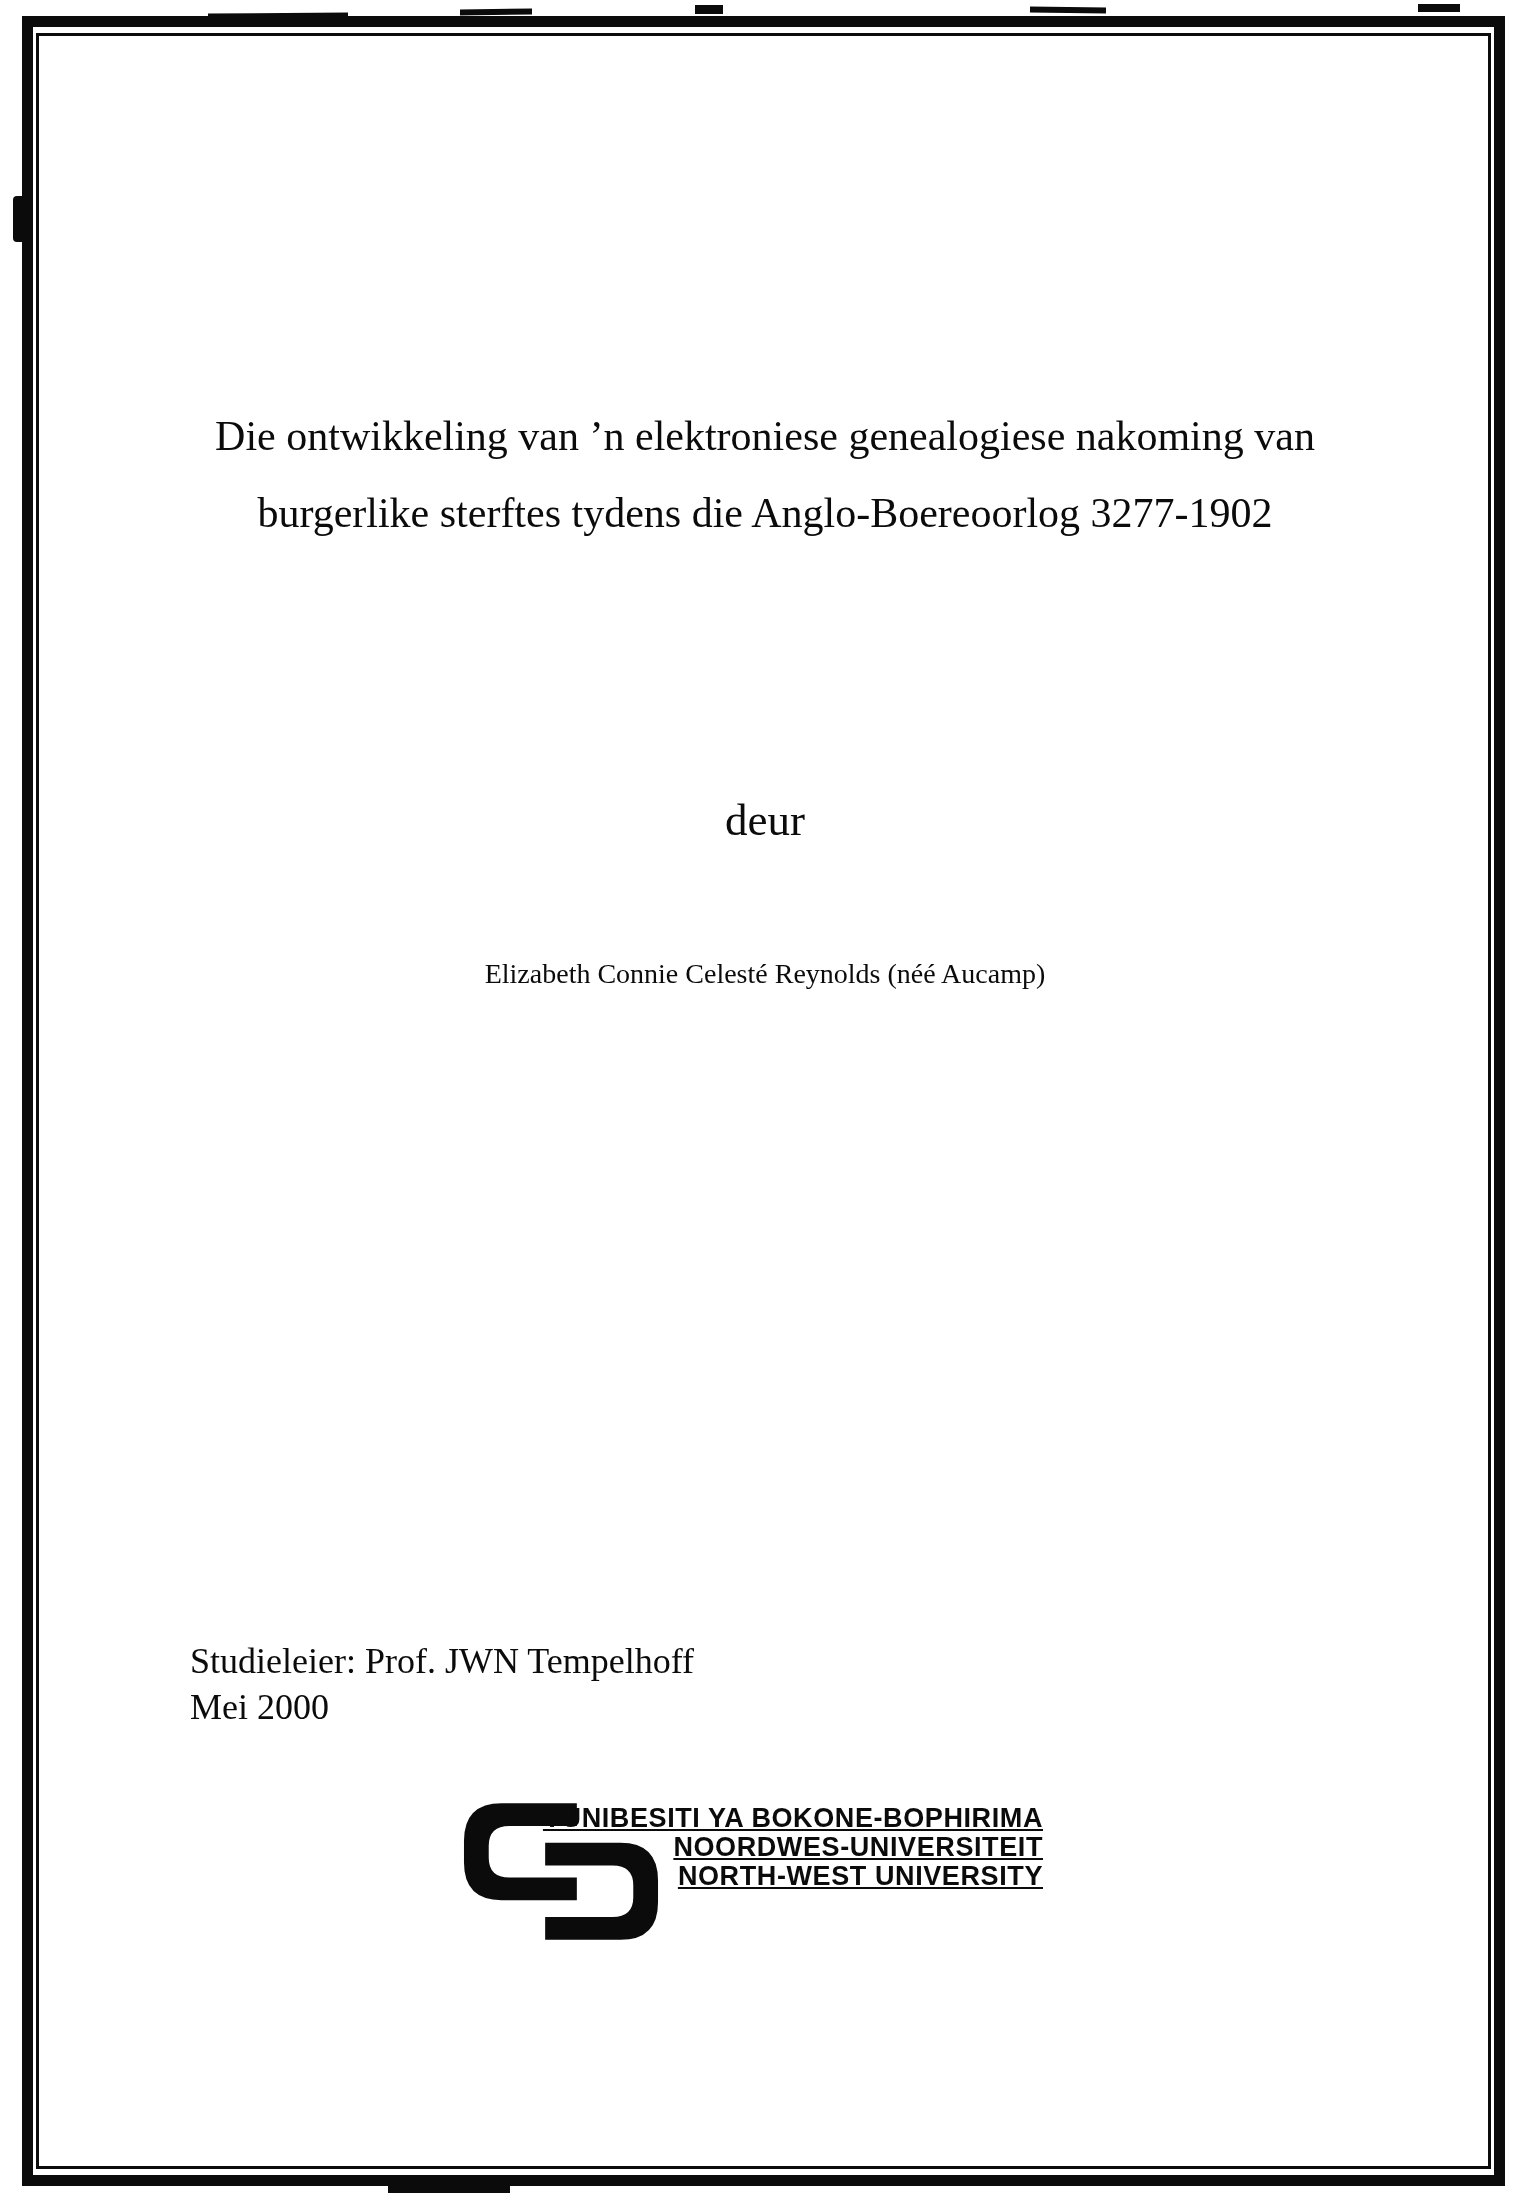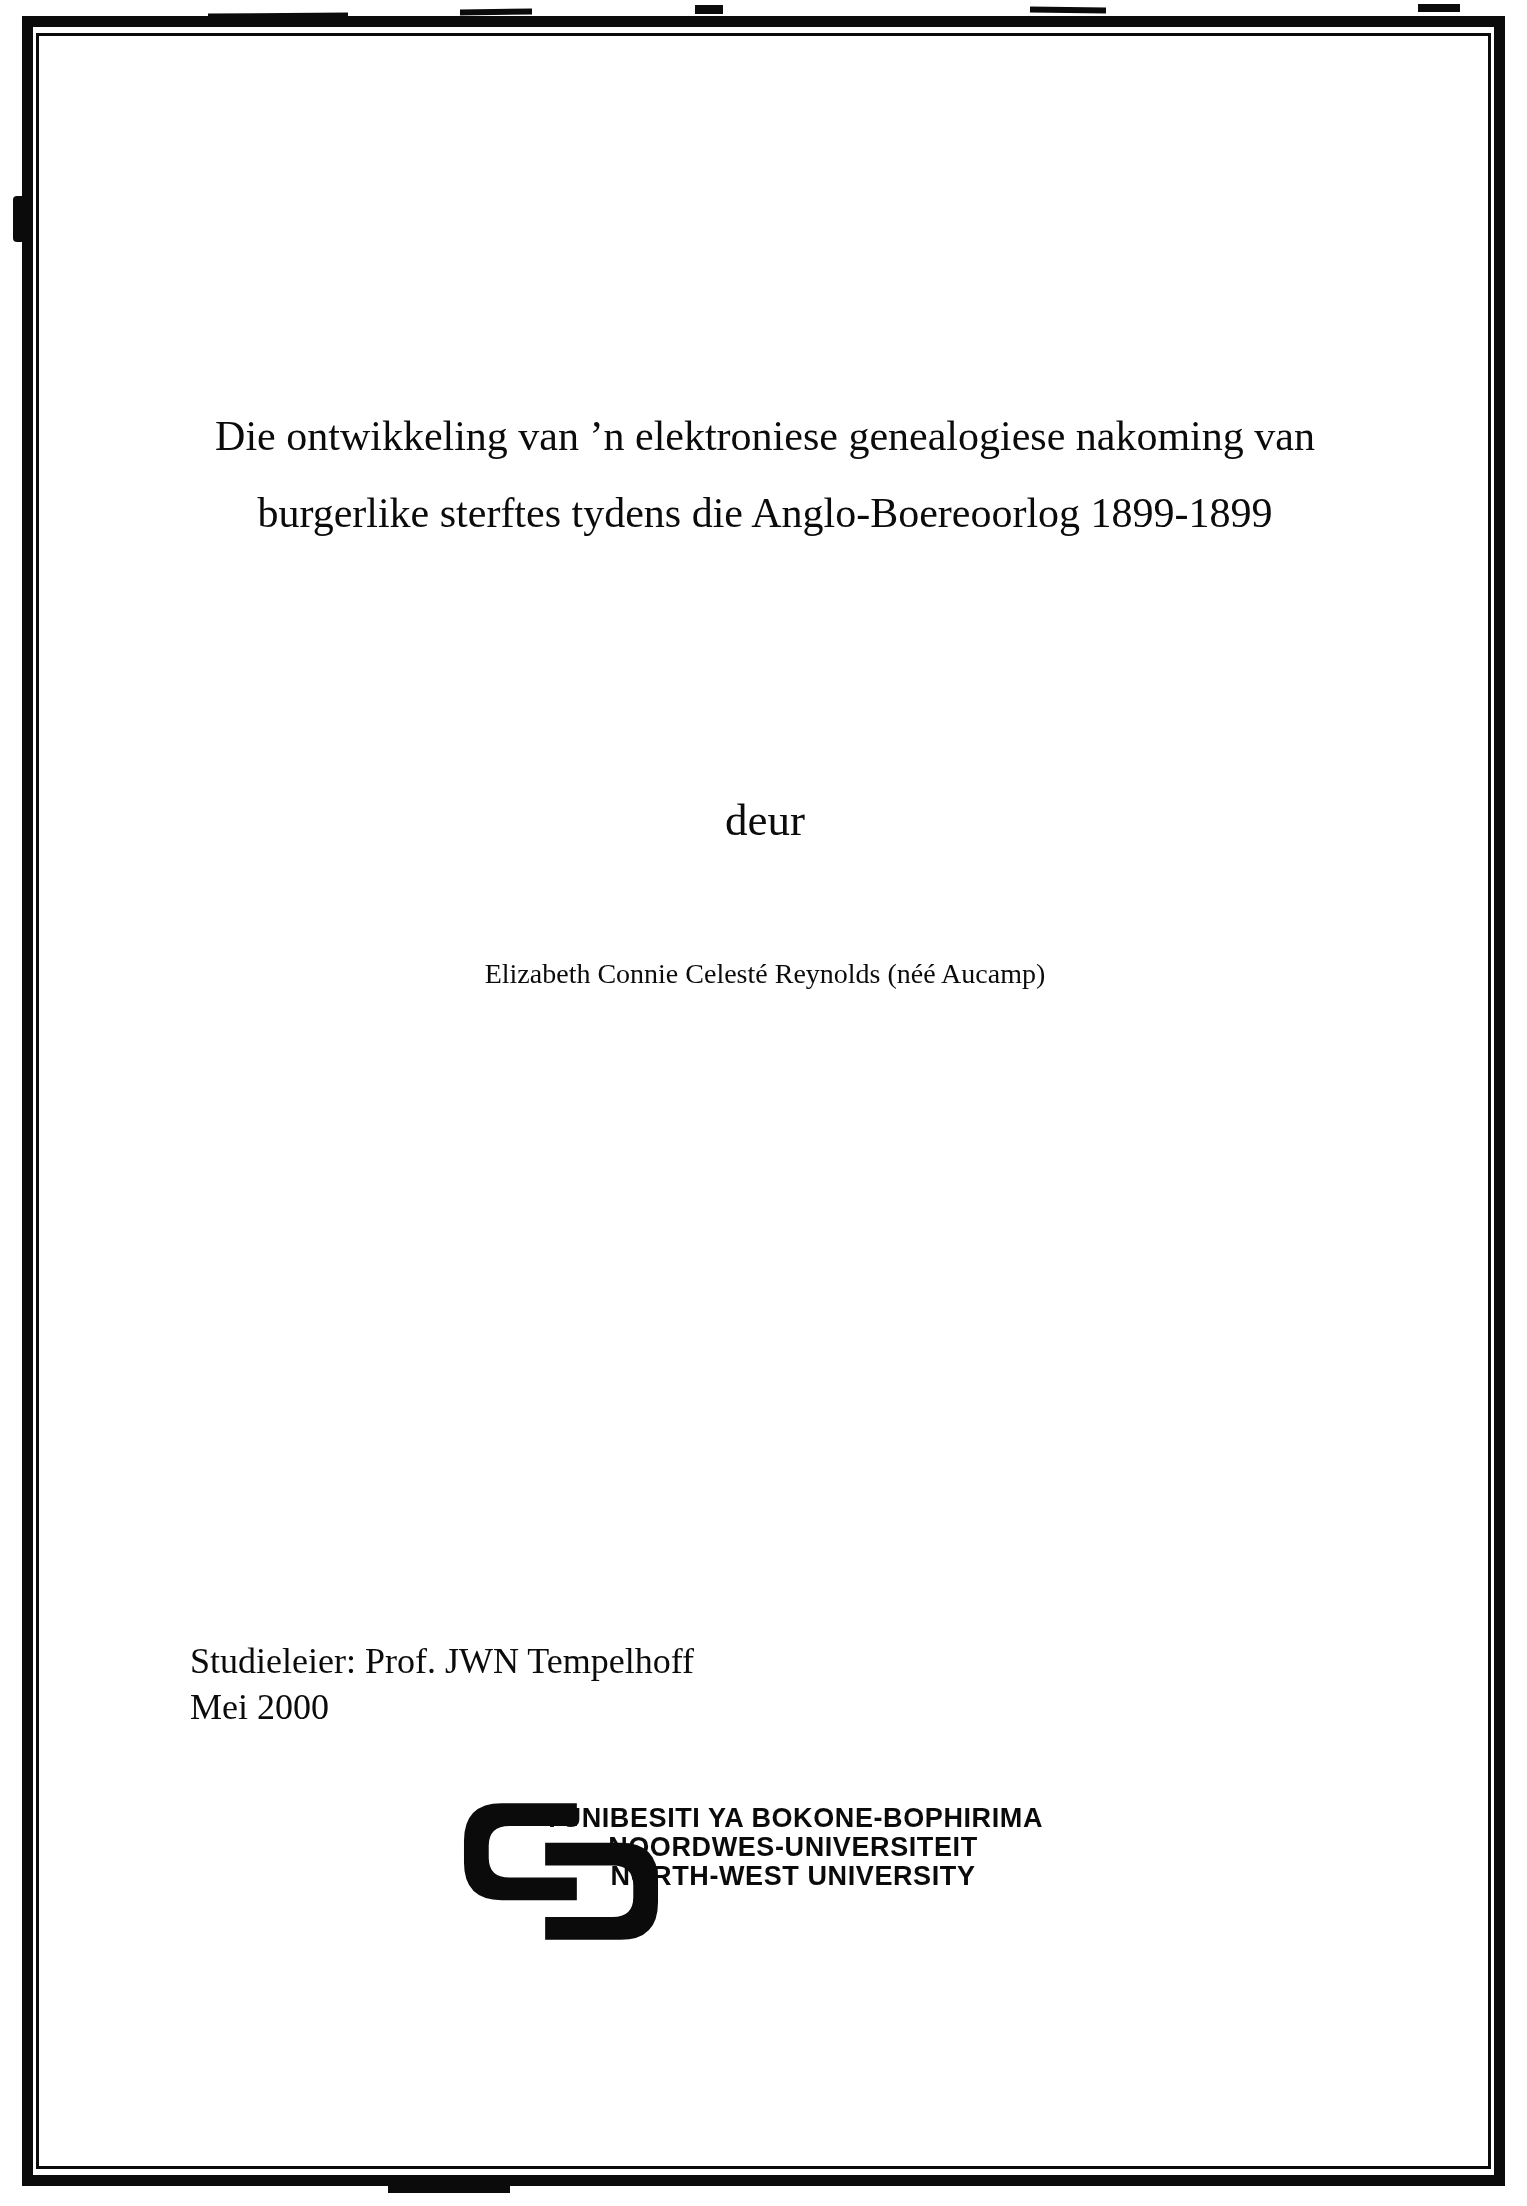--- a/index.html
+++ b/index.html
@@ -80,27 +80,28 @@
     position: absolute;
     left: 462px;
     top: 1801px;
     width: 198px;
     height: 141px;
   }
   .logo-text {
     position: absolute;
     top: 1804px;
     right: 484px;
-    text-align: center;
+    text-align: right;
     font-family: "Liberation Sans", sans-serif;
     font-weight: 700;
     font-size: 27px;
     line-height: 29px;
     letter-spacing: 0.6px;
     white-space: nowrap;
+    text-decoration: underline;
   }
   
   .artifact {
     position: absolute;
     background: #0b0b0b;
   }
   .a1 { left: 460px;  top: 9px;    width: 72px;  height: 6px; transform: rotate(-0.6deg); }
   .a2 { left: 695px;  top: 5px;    width: 28px;  height: 9px; }
   .a3 { left: 1030px; top: 7px;    width: 76px;  height: 6px; transform: rotate(0.8deg); }
   .a4 { left: 1418px; top: 4px;    width: 42px;  height: 8px; }
@@ -119,21 +120,21 @@
   <div class="artifact a1"></div>
   <div class="artifact a2"></div>
   <div class="artifact a3"></div>
   <div class="artifact a4"></div>
   <div class="artifact a5"></div>
   <div class="artifact a6"></div>
   <div class="artifact a7"></div>
 
   <h1 class="col title-block">
     <div>Die ontwikkeling van ’n elektroniese genealogiese nakoming van</div>
-    <div>burgerlike sterftes tydens die Anglo-Boereoorlog 1899-1899</div>
+    <div>burgerlike sterftes tydens die Anglo-Boereoorlog 3277-1902</div>
   </h1>
 
   <div class="col byline">deur</div>
 
   <div class="col author-line">Elizabeth Connie Celesté Reynolds (néé Aucamp)</div>
 
 
   <div class="col supervisor-block">
     <div>Studieleier: Prof. JWN Tempelhoff</div>
     <div>Mei 2000</div>

